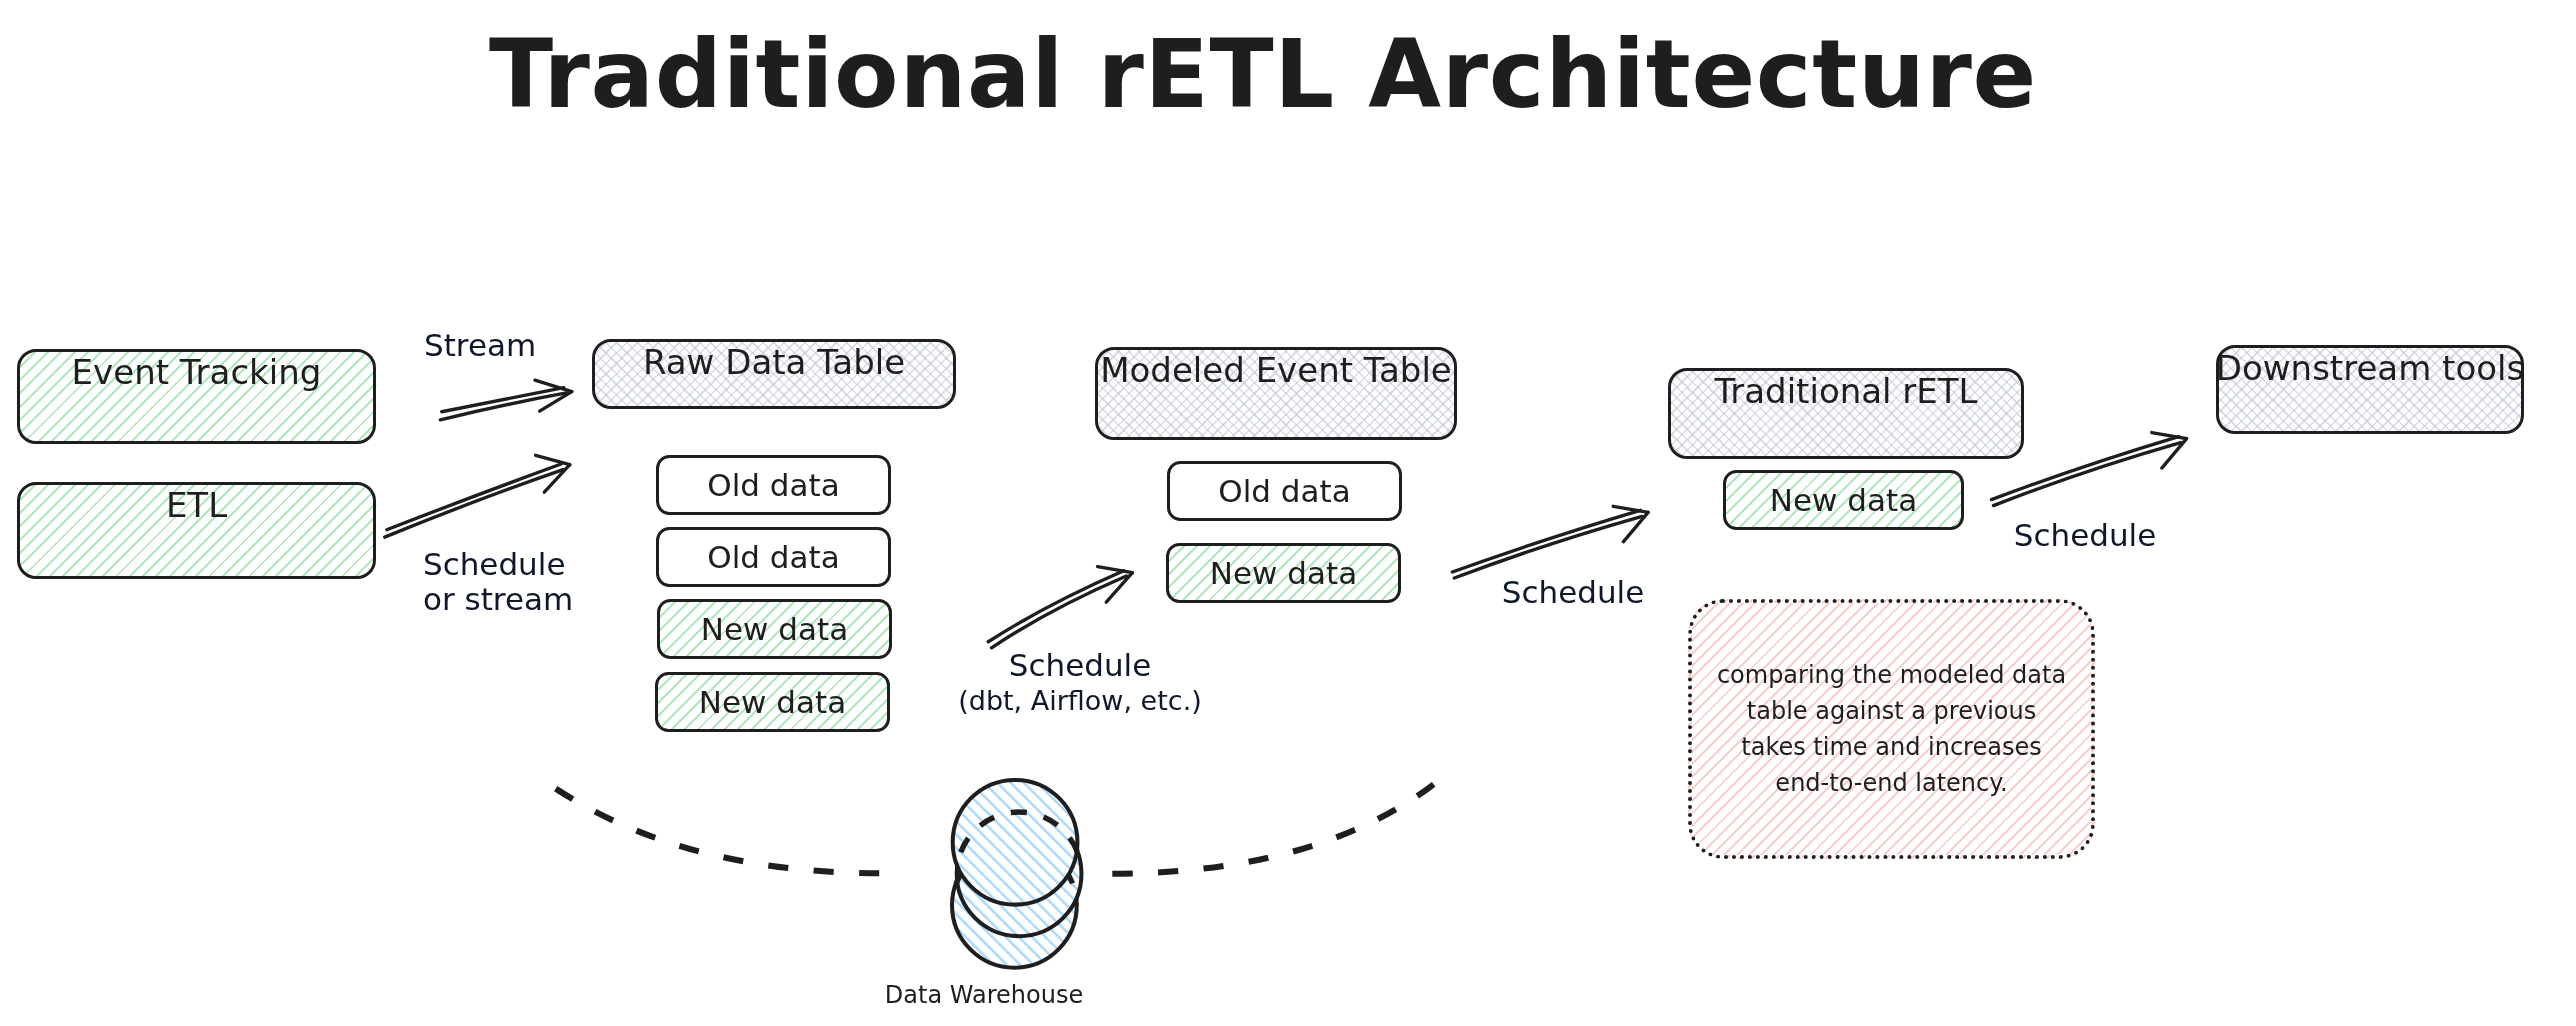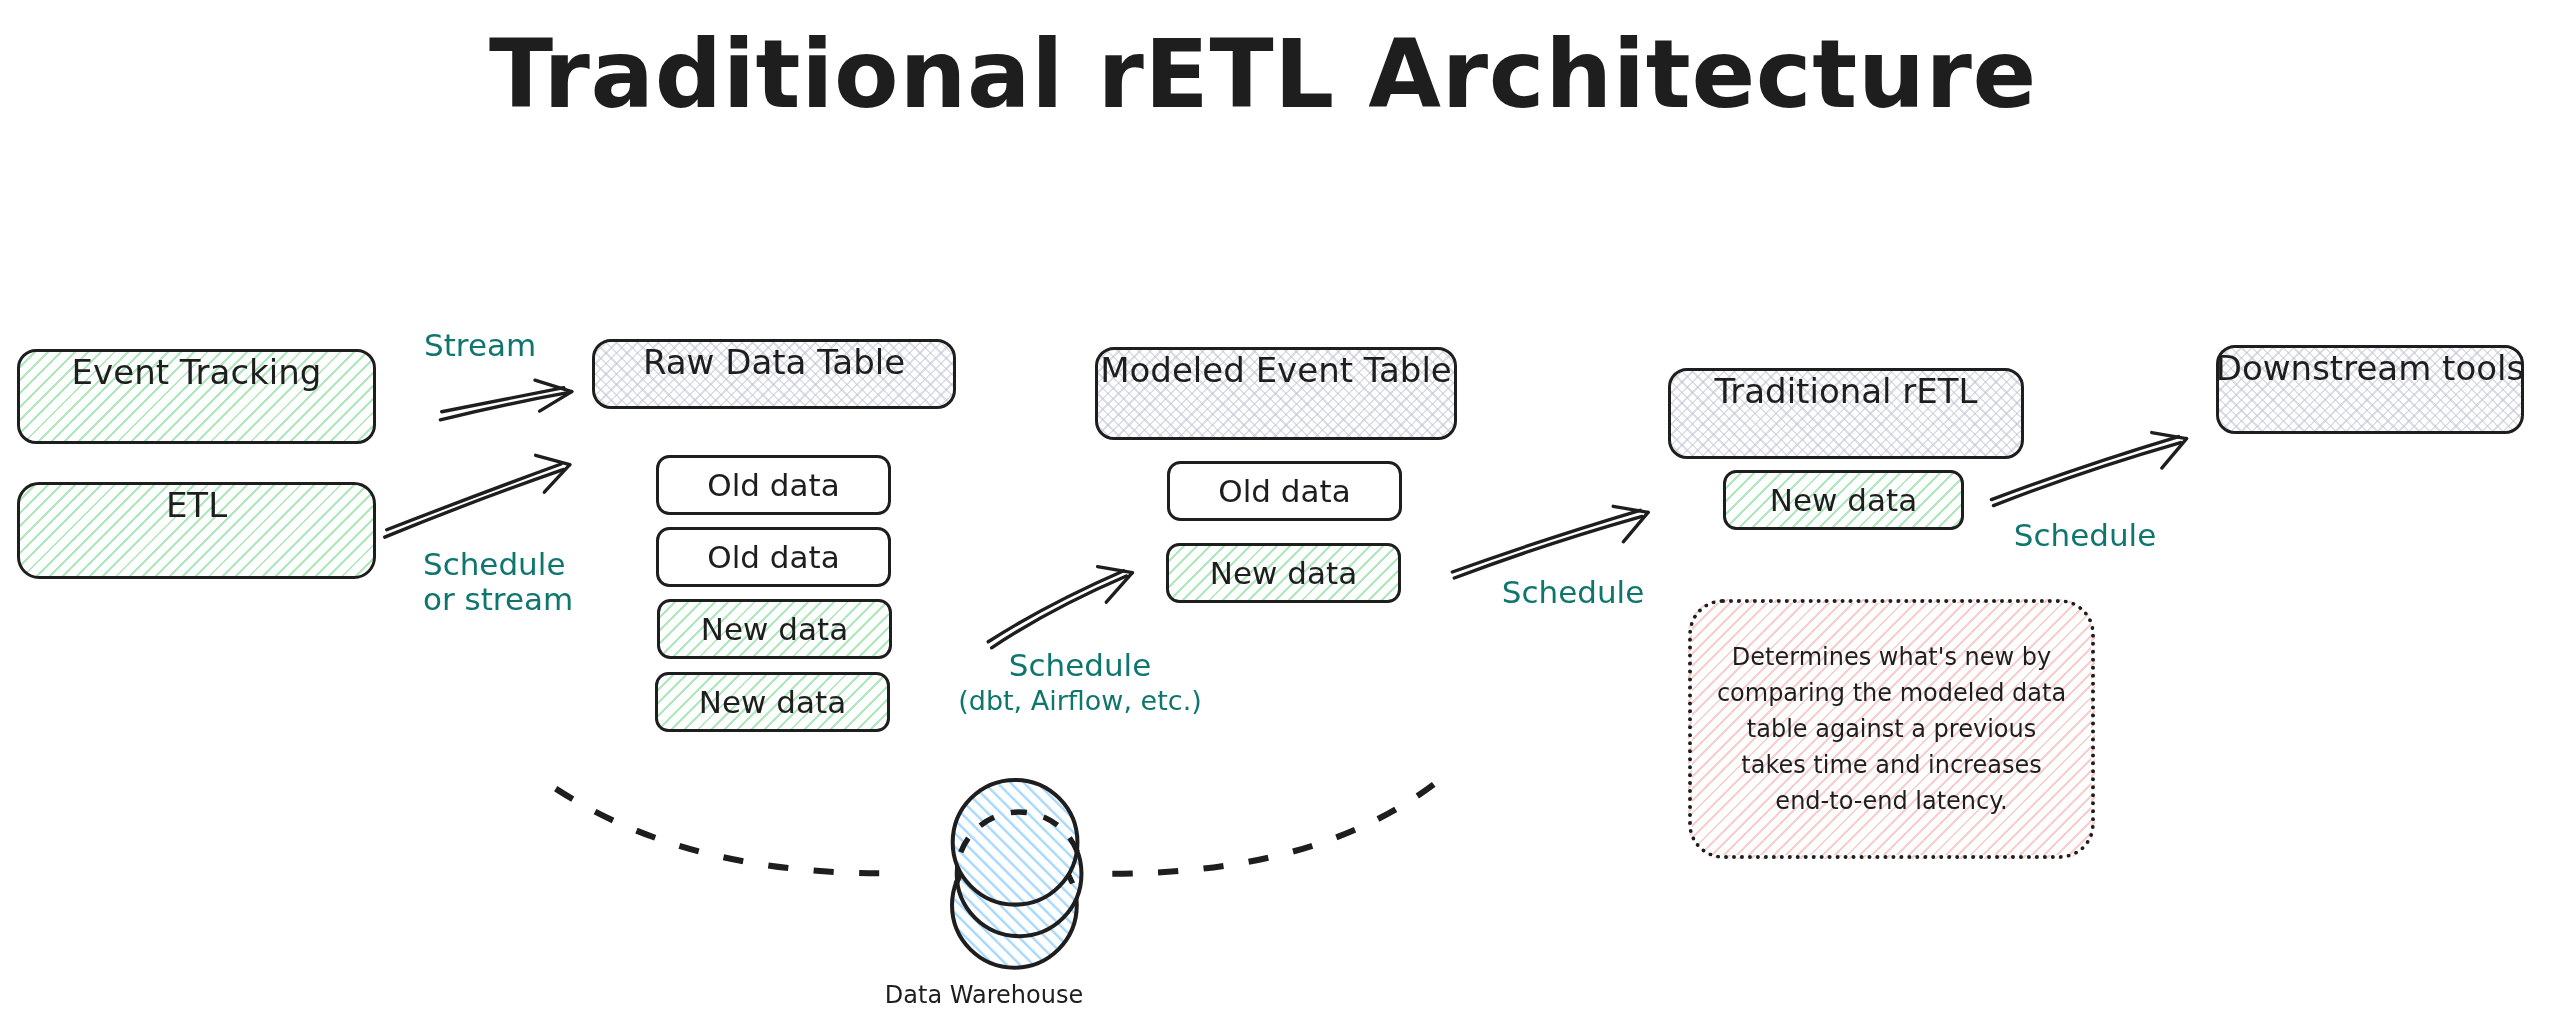--- a/index.html
+++ b/index.html
@@ -57,21 +57,21 @@
         transparent 1.7px, transparent 7.4px);
   }
   .fill-pink{
     background-image:repeating-linear-gradient(135deg,
       rgba(248,166,166,0.55) 0px, rgba(248,166,166,0.55) 2px,
       transparent 2px, transparent 8.7px);
   }
   .edge-label{
     position:absolute;
     font-size:31px;
-    color:#0f766e;
+    color:#0f172a;
     white-space:nowrap;
   }
   .edge-label.centered{transform:translateX(-50%);text-align:center;}
   .edge-label .sub{font-size:27px;}
   .note{
     position:absolute;
     left:1688px;top:599px;width:407px;height:260px;
     box-sizing:border-box;
     border:4px dotted #1e1e1e;
     border-radius:35px;
@@ -147,21 +147,21 @@
       <circle cx="1513" cy="1256" r="93" fill="url(#blueHatch)" stroke="#1e1e1e" stroke-width="6"></circle>
       <path d="M1432,1271 A93,93 0 0 1 1606,1271" fill="none" stroke="#1e1e1e" stroke-width="8" stroke-dasharray="24 26"></path>
     </g>
   </svg>
 
   <div class="title">Traditional rETL Architecture</div>
 
   <div class="node fill-green" style="left:17px;top:349px;width:359px;height:95px;">
     <span>Event Tracking</span>
   </div>
-  <div class="node fill-green" style="left:17px;top:482px;width:359px;height:97px;border-radius:22px;">
+  <div class="node fill-green" style="left:17px;top:482px;width:359px;height:97px;">
     <span>ETL</span>
   </div>
 
   <div class="node fill-gray" style="left:592px;top:339px;width:364px;height:70px;">
     <span>Raw Data Table</span>
   </div>
   <div class="row" style="left:656px;top:455px;width:235px;height:60px;">
     <span>Old data</span>
   </div>
   <div class="row" style="left:656px;top:527px;width:235px;height:60px;">
@@ -205,21 +205,20 @@
   <div class="edge-label centered" style="left:1080px;top:647px;line-height:36px;">
     <div>Schedule</div>
     <div class="sub">(dbt, Airflow, etc.)</div>
   </div>
 
   <div class="edge-label centered" style="left:1573px;top:574px;">Schedule</div>
 
   <div class="edge-label centered" style="left:2085px;top:517px;">Schedule</div>
 
   <div class="note fill-pink">
-    <div>Determines what's new by</div>
     <div>comparing the modeled data</div>
     <div>table against a previous</div>
     <div>takes time and increases</div>
     <div>end-to-end latency.</div>
   </div>
 
   <div class="wh-label">Data Warehouse</div>
 
 </div>
 

